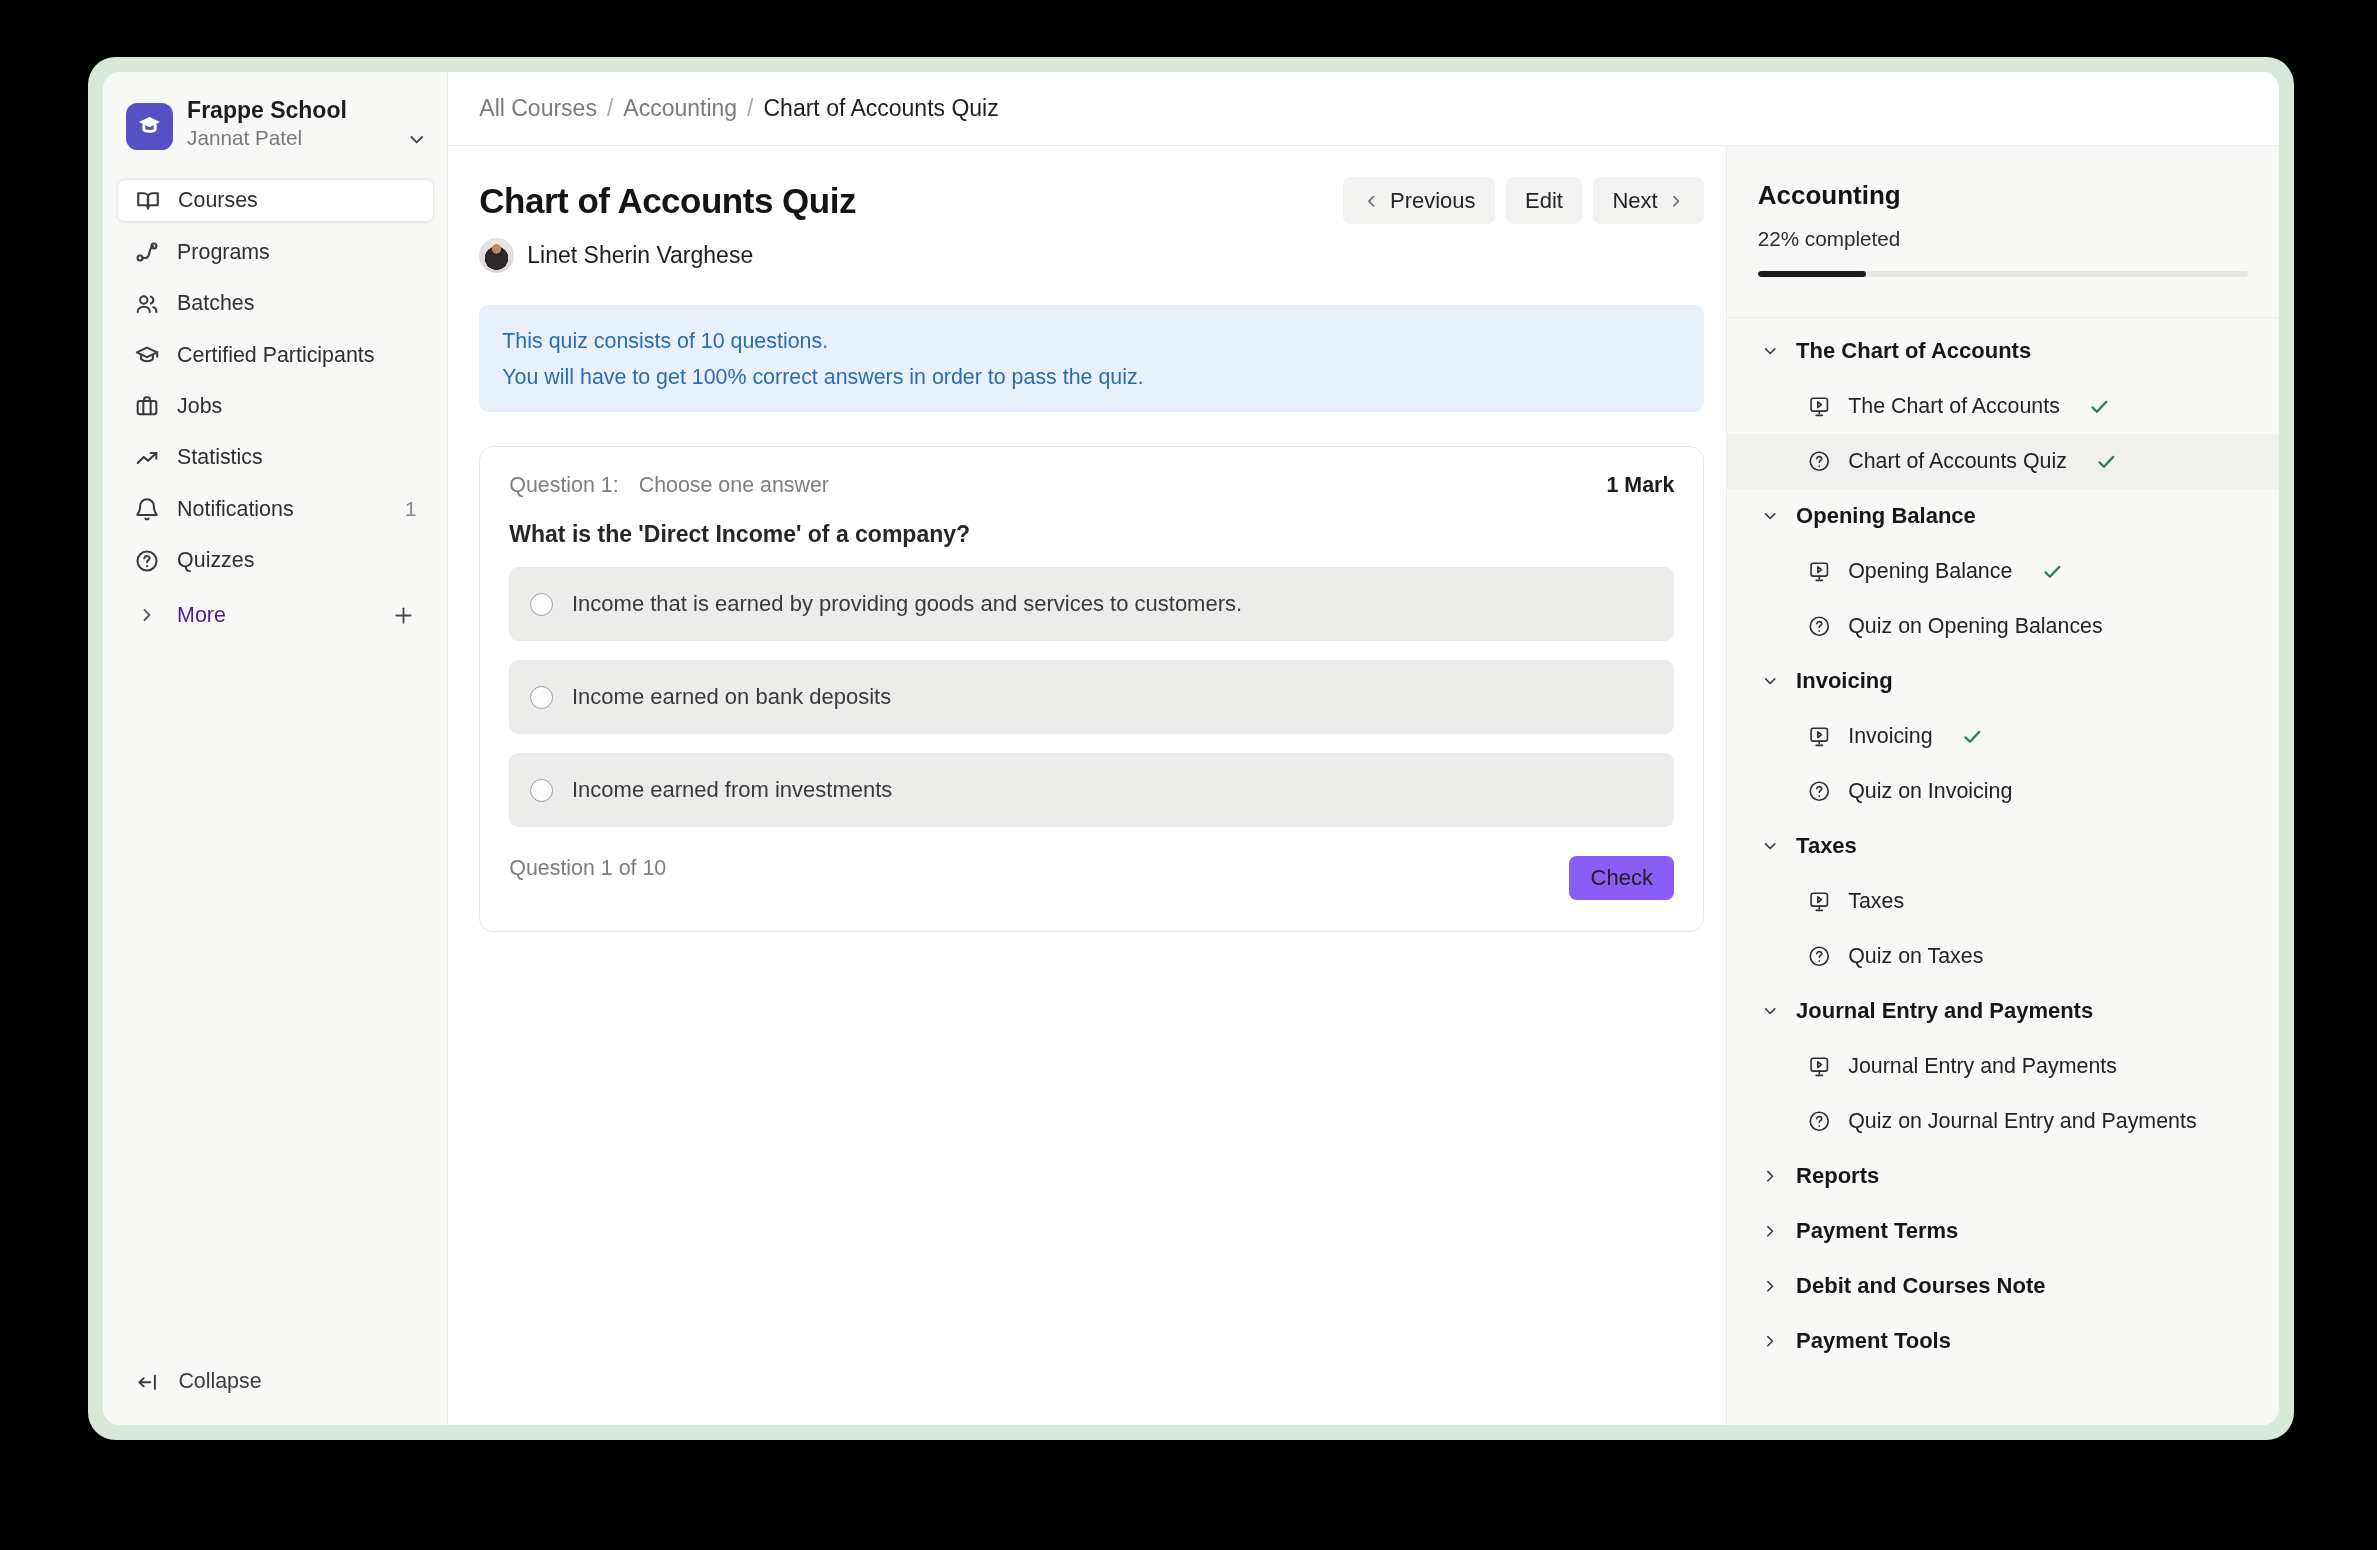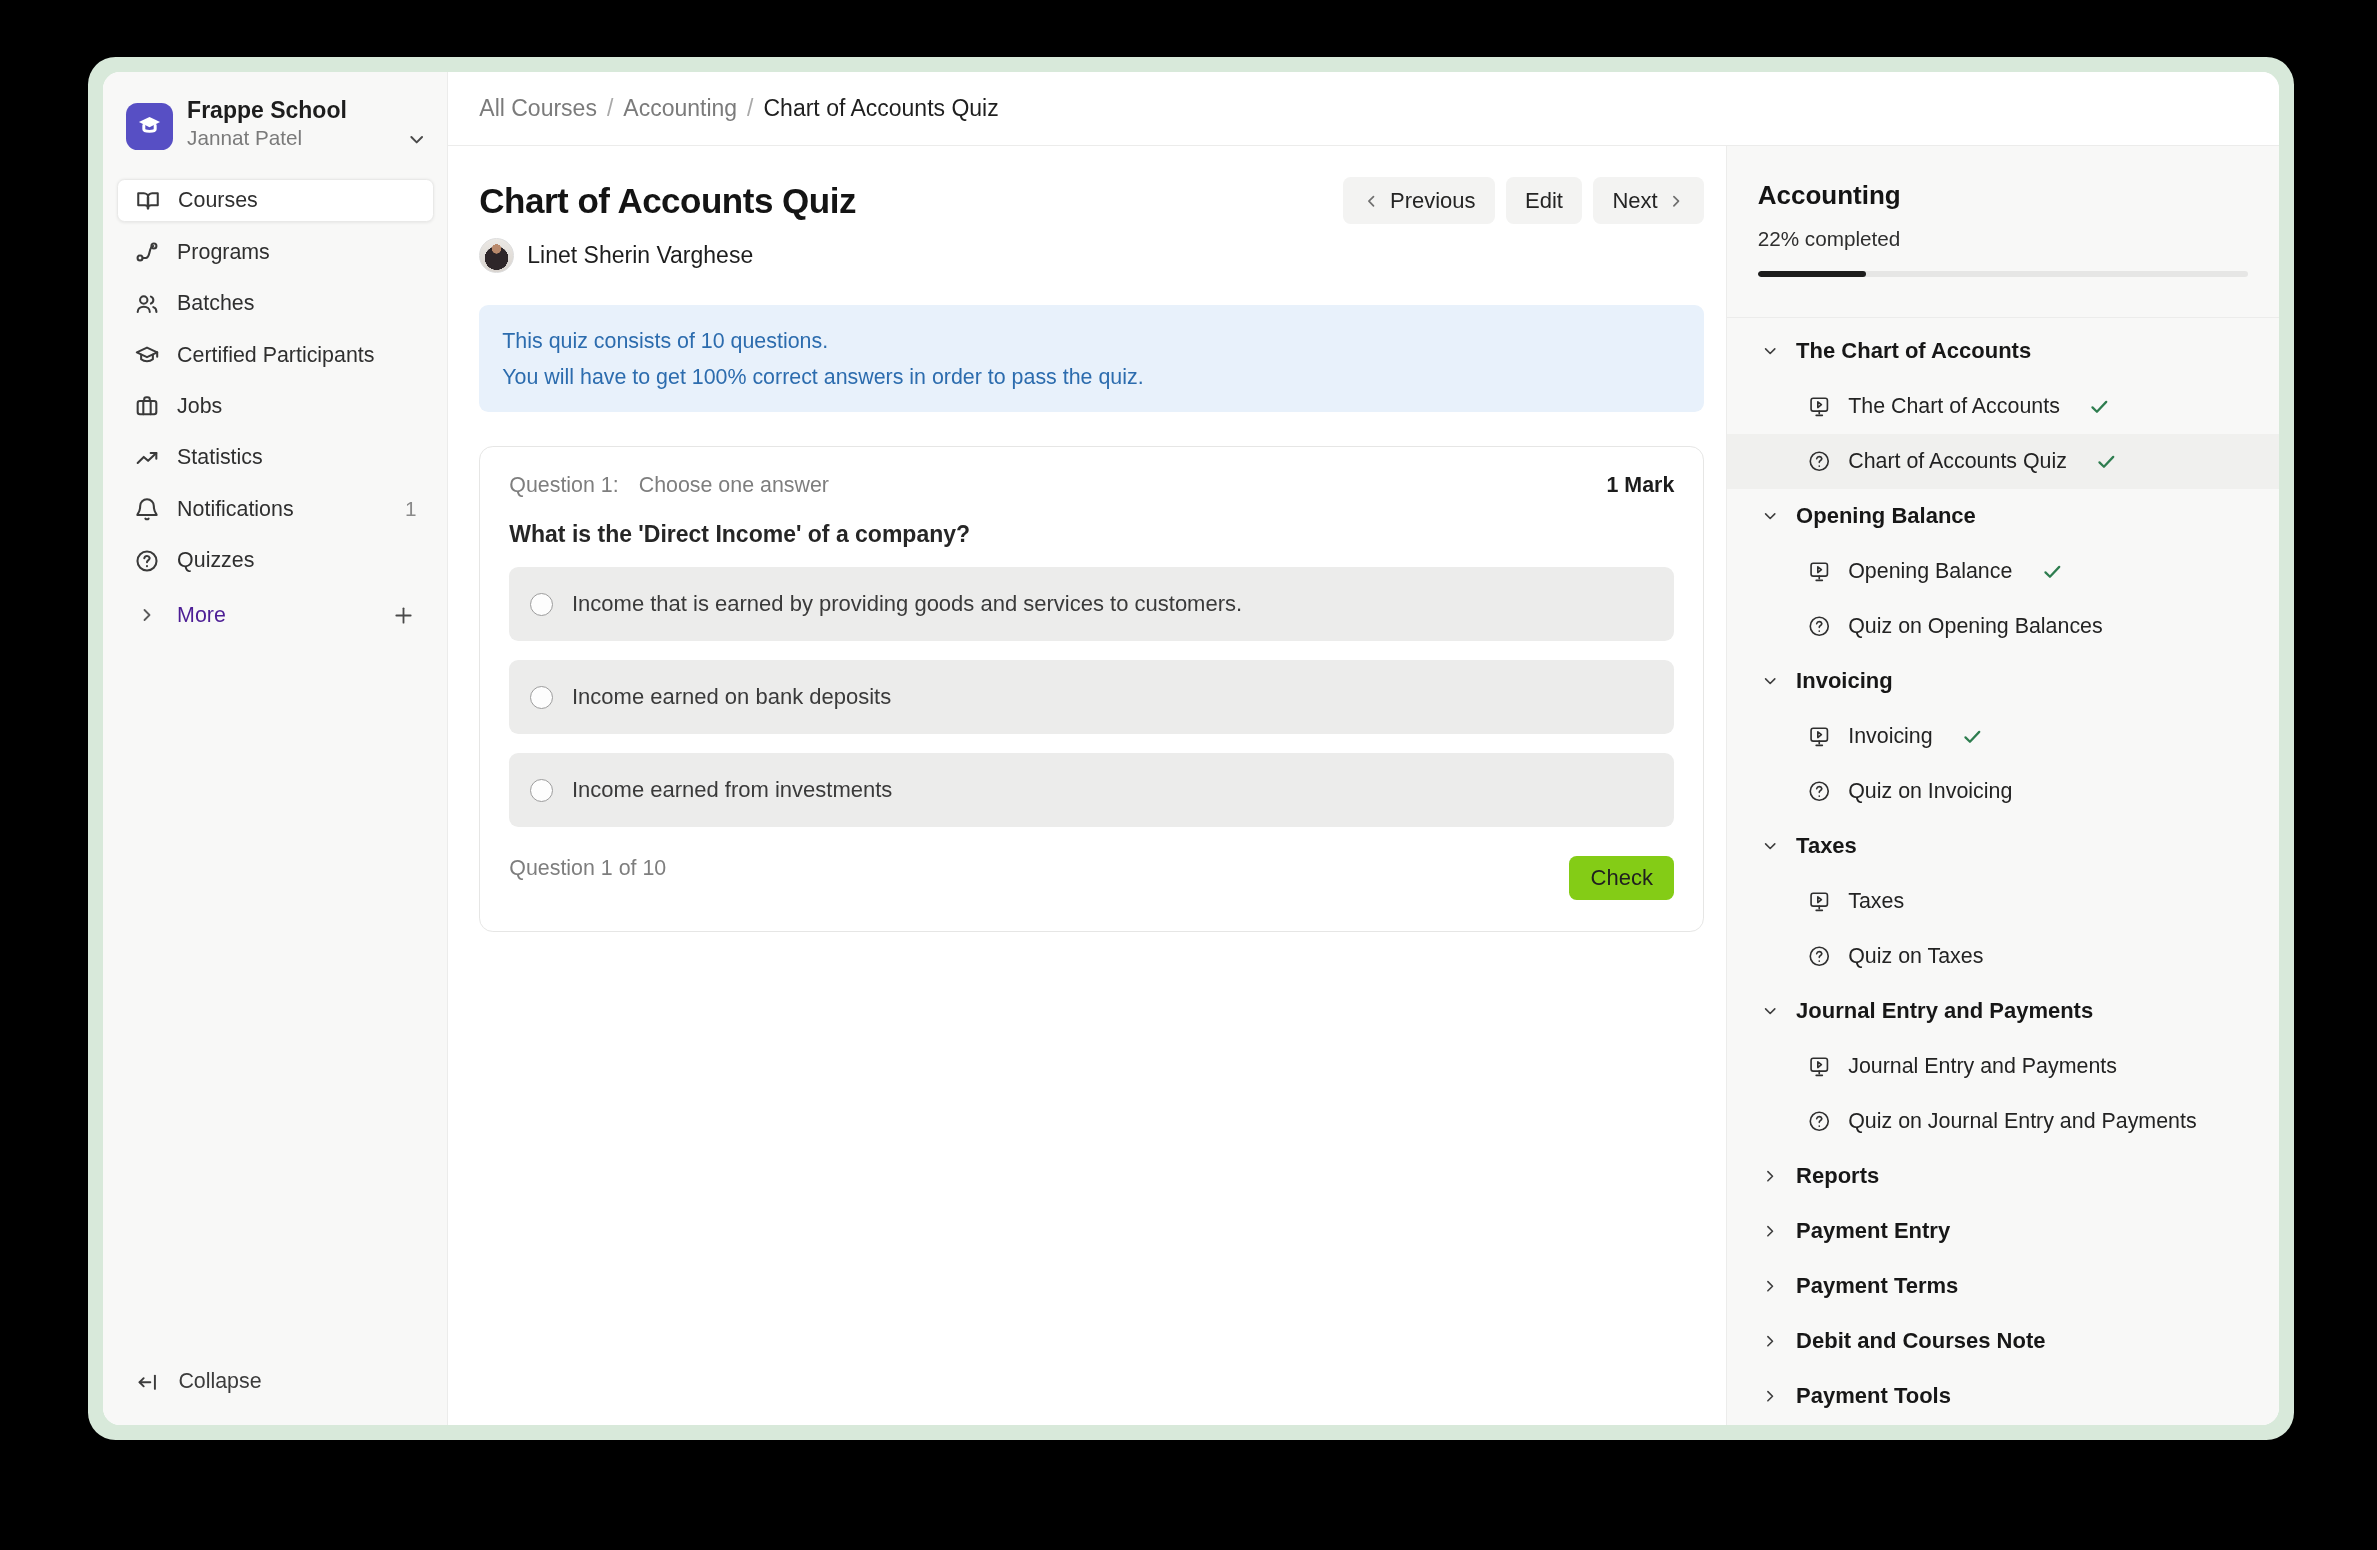--- a/index.html
+++ b/index.html
@@ -68,21 +68,21 @@
   .q-instr { font-size:21.4px; color:#7e7e7e; margin-left:20px; }
   .q-marks { margin-left:auto; font-size:21.4px; font-weight:700; color:#1c1c1c; }
   .q-text { margin-top:23px; font-size:23px; font-weight:700; color:#262626; }
   .opt { margin-top:19px; height:74px; background:#ececeb; border-radius:9.2px; display:flex;
     align-items:center; padding:0 20.7px; gap:19px; cursor:pointer; }
   .radio { width:23px; height:23px; border-radius:50%; border:1.5px solid #9c9c9c; background:#fdfdfd;
     flex:0 0 23px; }
   .opt-label { font-size:22px; color:#3a3a3a; }
   .q-foot { margin-top:29px; display:flex; align-items:flex-start; }
   .q-count { font-size:21.4px; color:#7e7e7e; }
-  .check-btn { margin-left:auto; height:44px; background:#84cc16; border:none; border-radius:7.7px;
+  .check-btn { margin-left:auto; height:44px; background:#8b5cf6; border:none; border-radius:7.7px;
     padding:0 21.4px; font-size:22px; color:#1f1f1f; cursor:pointer; font-family:inherit; }
   
   .osb { width:553px; flex:0 0 553px; background:#f8f8f7; border-left:1.5px solid #ececeb;
     display:flex; flex-direction:column; }
   .osb-head { padding:34px 31px 0; border-bottom:1.5px solid #ececeb; padding-bottom:40px; }
   .osb-title { font-size:26px; font-weight:700; color:#141414; }
   .osb-sub { margin-top:15.3px; font-size:20.7px; color:#2e2e2e; }
   .pbar { margin-top:20px; height:6.1px; border-radius:3.1px; background:#e6e6e5; overflow:hidden; }
   .pfill { height:100%; background:#1d1d1d; border-radius:3.1px; }
   .olist { padding-top:6.1px; }
@@ -490,28 +490,20 @@
                   </svg>
                 </span>
                 <span class="t">Reports</span>
               </div>
               <div class="o-sec">
                 <span class="chev">
                   <svg viewBox="0 0 24 24" fill="none" stroke="currentColor" stroke-width="2.1" stroke-linecap="round" stroke-linejoin="round">
                     <polyline points="9 6 15 12 9 18"></polyline>
                   </svg>
                 </span>
-                <span class="t">Payment Entry</span>
-              </div>
-              <div class="o-sec">
-                <span class="chev">
-                  <svg viewBox="0 0 24 24" fill="none" stroke="currentColor" stroke-width="2.1" stroke-linecap="round" stroke-linejoin="round">
-                    <polyline points="9 6 15 12 9 18"></polyline>
-                  </svg>
-                </span>
                 <span class="t">Payment Terms</span>
               </div>
               <div class="o-sec">
                 <span class="chev">
                   <svg viewBox="0 0 24 24" fill="none" stroke="currentColor" stroke-width="2.1" stroke-linecap="round" stroke-linejoin="round">
                     <polyline points="9 6 15 12 9 18"></polyline>
                   </svg>
                 </span>
                 <span class="t">Debit and Courses Note</span>
               </div>

